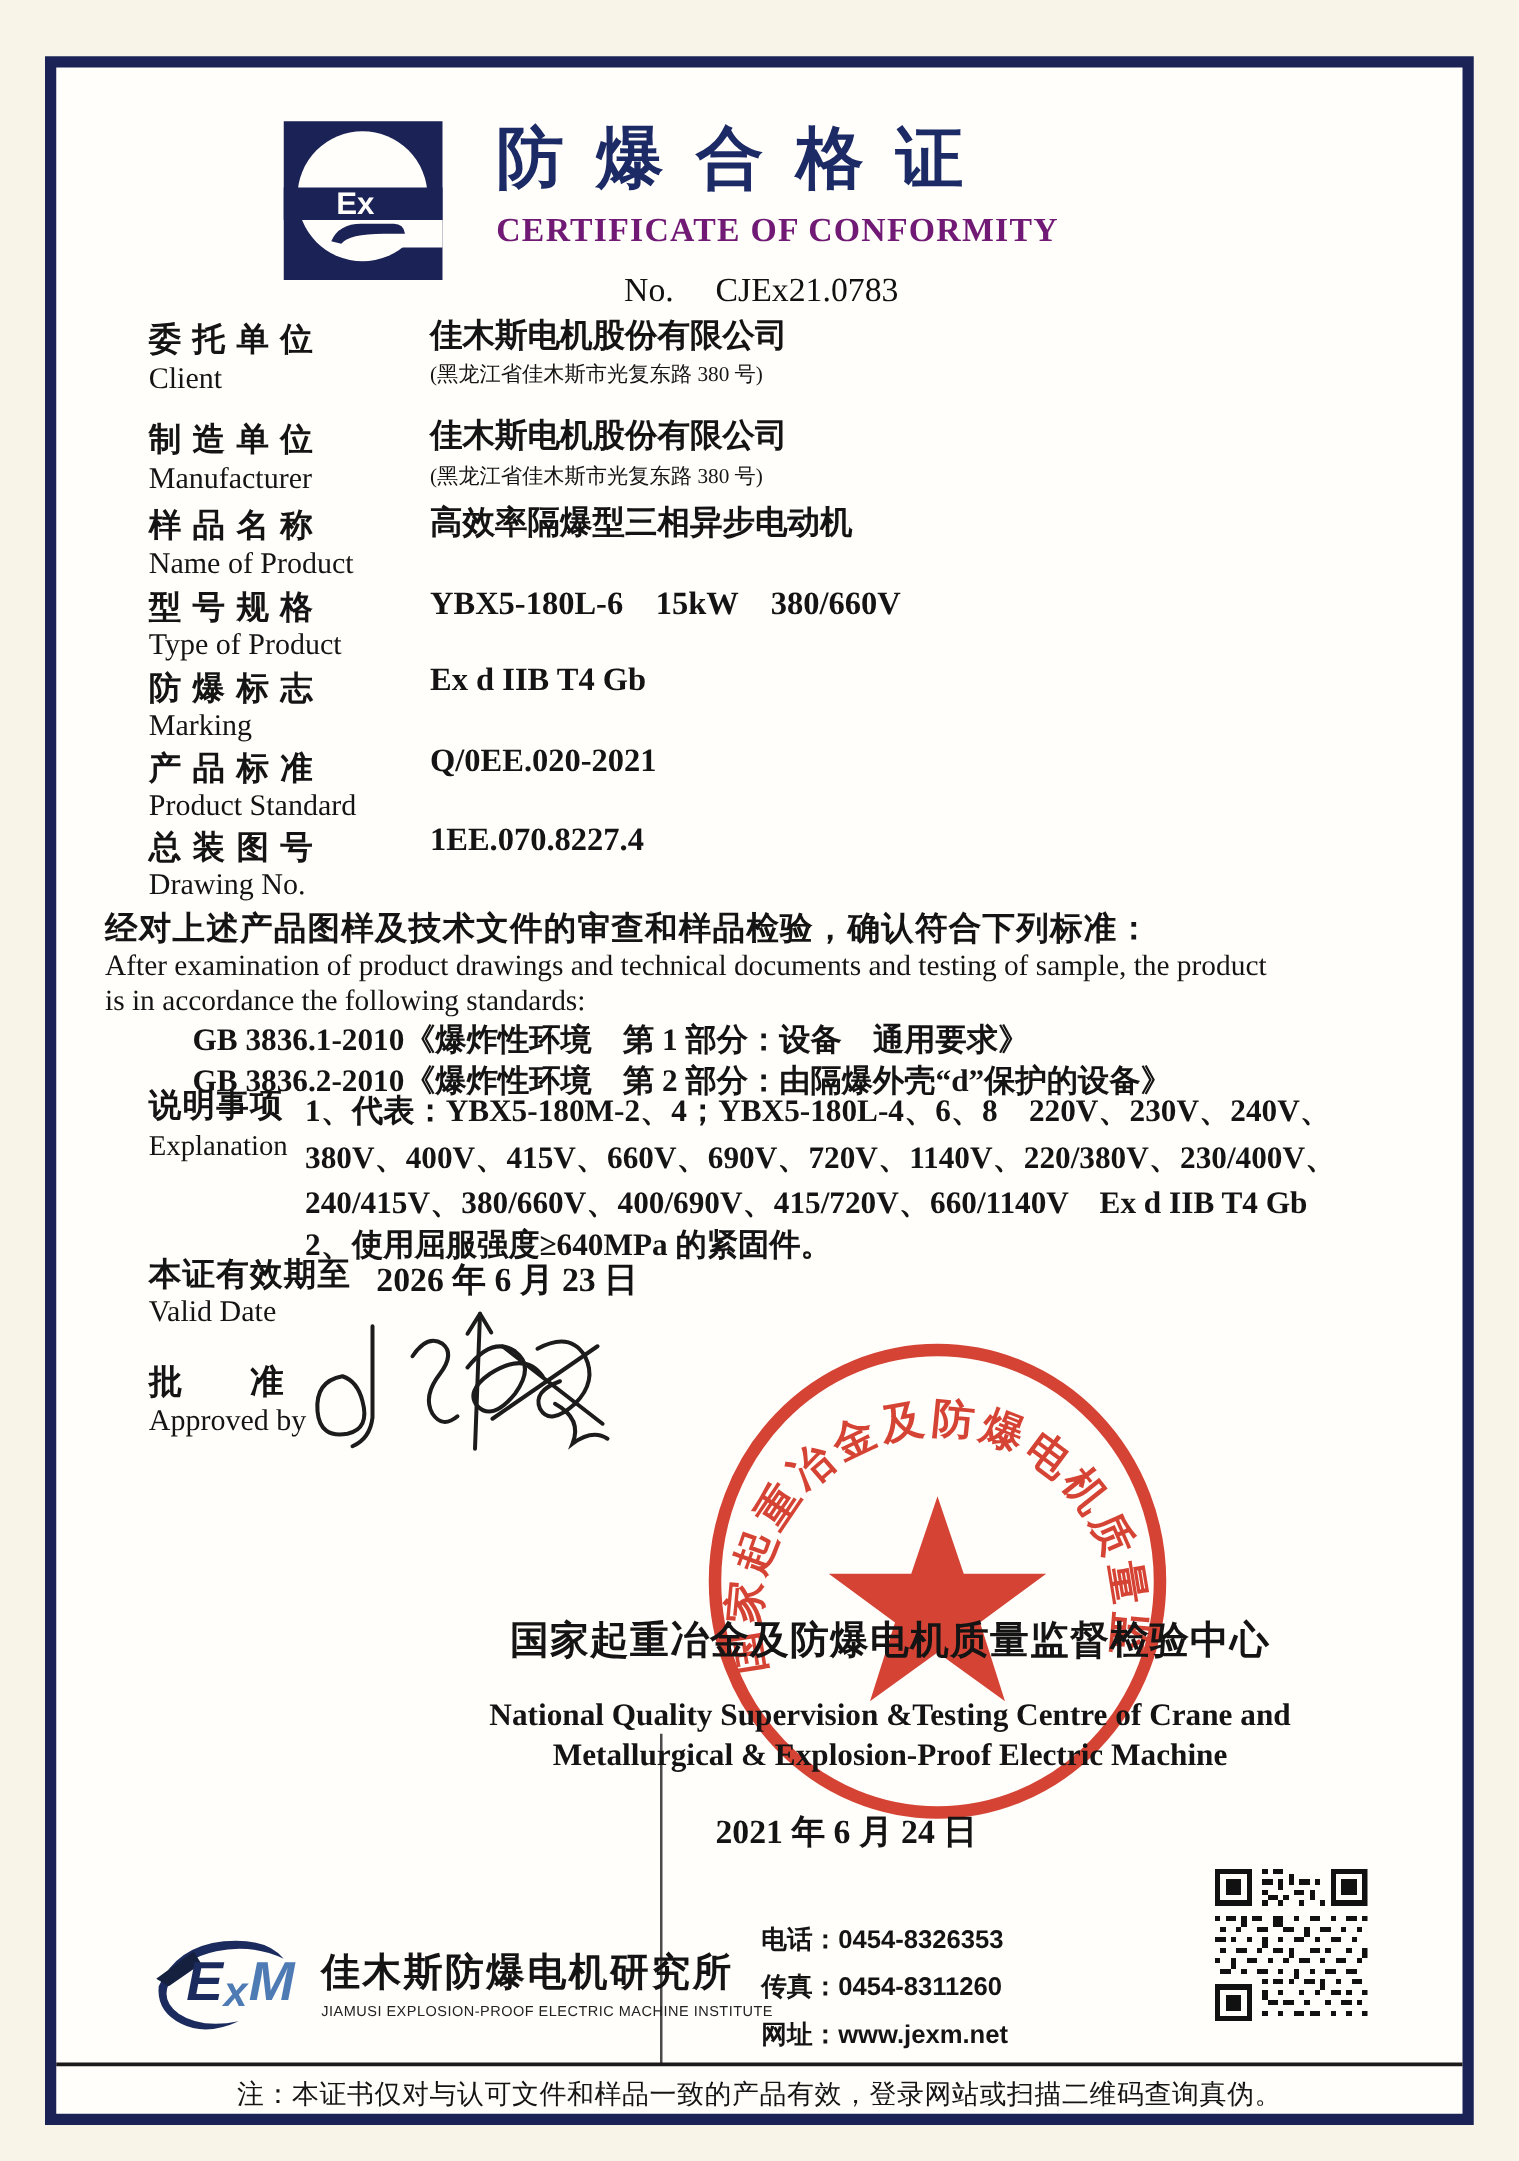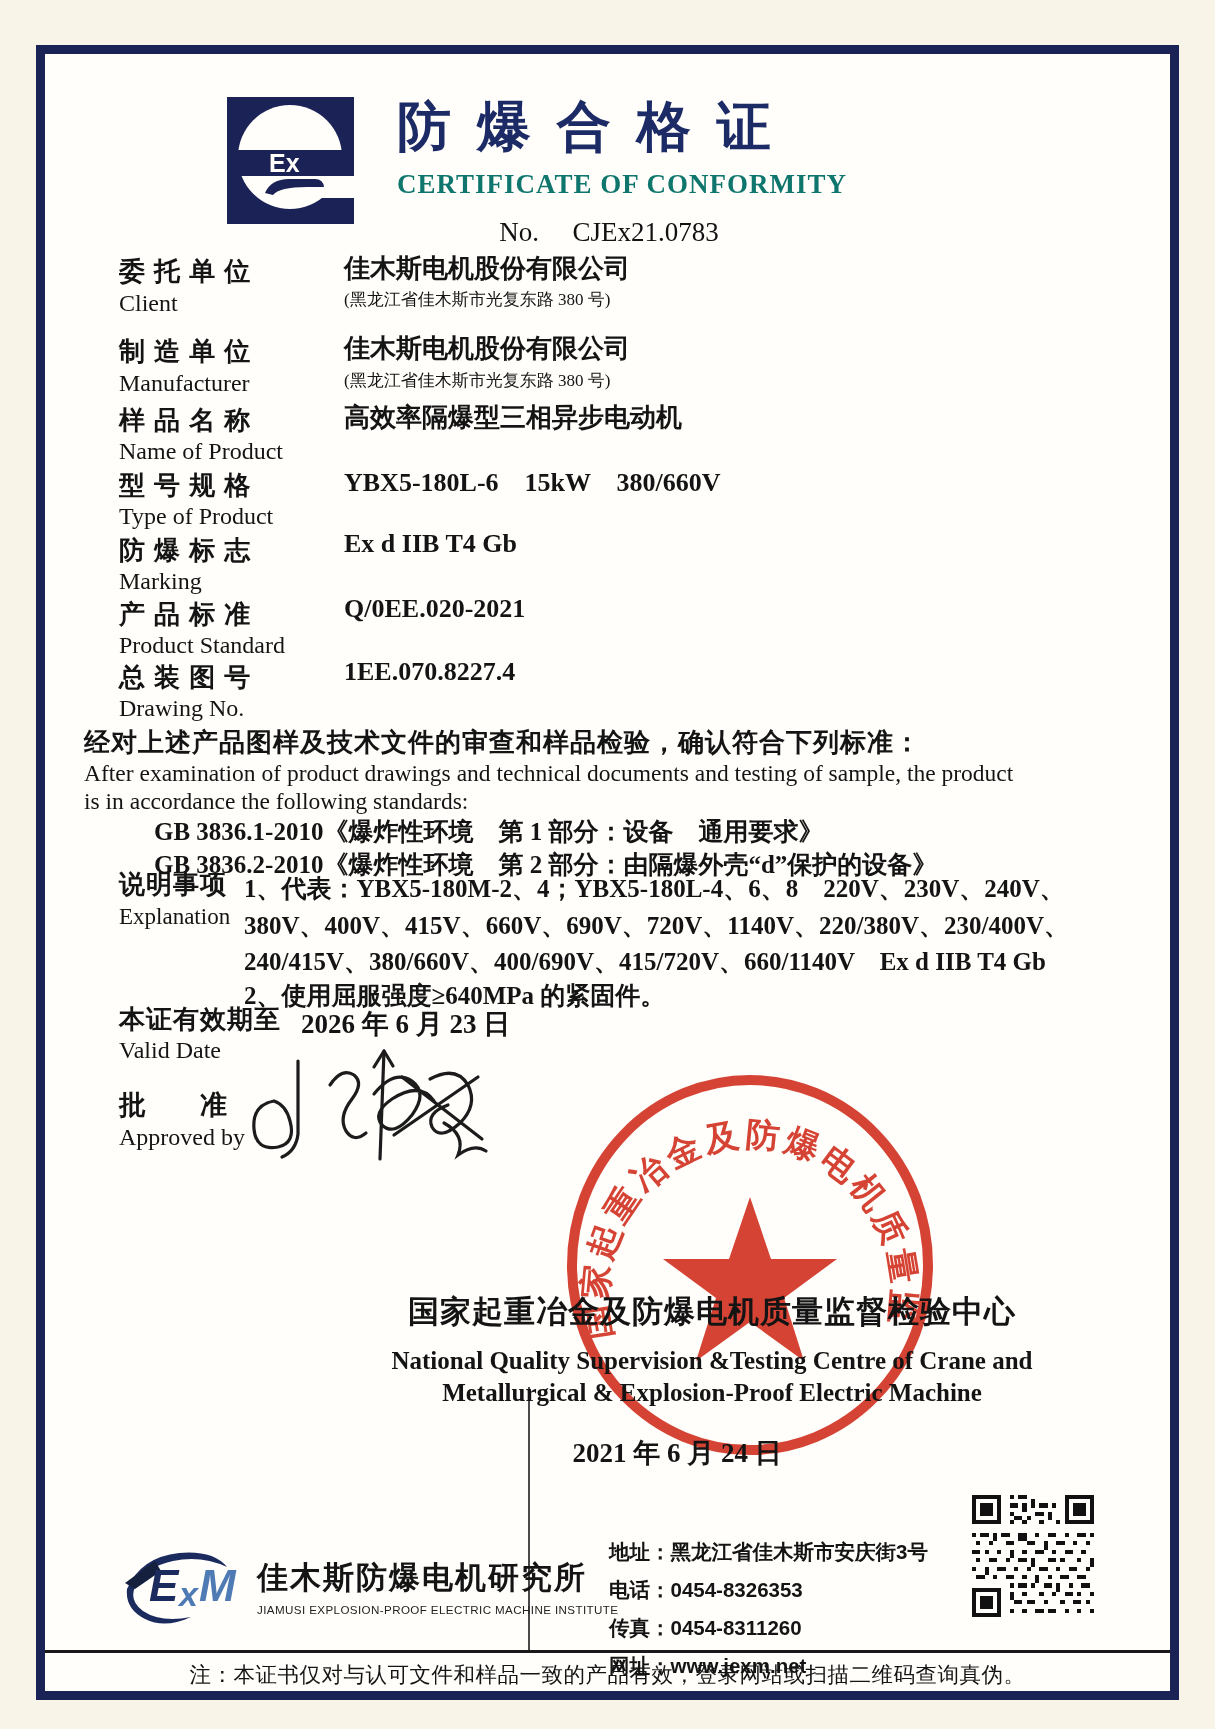--- a/index.html
+++ b/index.html
@@ -28,21 +28,21 @@
   .ex-logo svg{position:absolute;left:0;top:0;}
 
   .title-cn{
     left:388px;top:82px;width:420px;
     font-size:54px;font-weight:bold;color:#1c2a66;
     letter-spacing:0.48em;white-space:nowrap;
     font-family:"Liberation Sans",sans-serif;
   }
   .title-en{
     left:388px;top:160px;width:420px;text-align:center;
-    font-size:27px;font-weight:bold;color:#0f766e;
+    font-size:27px;font-weight:bold;color:#701a75;
     font-family:"Liberation Serif",serif;letter-spacing:1px;white-space:nowrap;
   }
   .cert-no{
     left:430px;top:208px;width:340px;text-align:center;
     font-size:27px;color:#111;
     font-family:"Liberation Serif",serif;word-spacing:10px;
   }
 
   
   .flabel-cn{font-size:26px;font-weight:bold;letter-spacing:0.35em;white-space:nowrap;}
@@ -55,21 +55,21 @@
   .stmt-en{left:75px;font-size:23.5px;font-family:"Liberation Serif",serif;white-space:nowrap;}
   .std-line{left:145px;font-size:25px;font-weight:bold;white-space:nowrap;font-family:"Liberation Serif","Liberation Sans",serif;}
 
   .expl-line{left:235px;font-size:25px;font-weight:bold;white-space:nowrap;font-family:"Liberation Serif","Liberation Sans",serif;}
 
   .valid-val{left:292px;top:997px;font-size:27px;font-weight:bold;font-family:"Liberation Serif","Liberation Sans",serif;white-space:nowrap;}
 
   
   .issuer{left:378px;top:1282px;width:650px;text-align:center;z-index:3;}
   .issuer .cn{font-size:31px;font-weight:bold;letter-spacing:1px;white-space:nowrap;}
-  .issuer .en{font-size:25px;font-weight:bold;font-family:"Liberation Serif",serif;line-height:32px;margin-top:12px;white-space:nowrap;}
+  .issuer .en{font-size:25px;font-weight:bold;font-family:"Liberation Serif",serif;line-height:32px;margin-top:24px;white-space:nowrap;}
   .issuer .date{font-size:27px;font-weight:bold;margin-top:26px;transform:translateX(-35px);font-family:"Liberation Serif","Liberation Sans",serif;}
 
   
   .stamp{left:552px;top:1060px;width:378px;height:392px;z-index:2;mix-blend-mode:multiply;opacity:.92;}
 
   
   .sig{left:225px;top:1030px;width:270px;height:140px;z-index:1;}
 
   
   .footer-divider{left:519px;top:1378px;width:2px;height:264px;background:#4a4a4a;}
@@ -203,21 +203,20 @@
       <span style="position:absolute;left:58px;top:26px;font-size:34px;font-weight:bold;font-style:italic;color:#4f7bb5;font-family:'Liberation Sans',sans-serif;">x</span>
       <span style="position:absolute;left:78px;top:12px;font-size:44px;font-weight:bold;font-style:italic;color:#4f7bb5;font-family:'Liberation Sans',sans-serif;">M</span>
     </div>
     <div class="inst">
       <div class="cn">佳木斯防爆电机研究所</div>
       <div class="en">JIAMUSI EXPLOSION-PROOF ELECTRIC MACHINE INSTITUTE</div>
     </div>
   </div>
 
   <div class="abs contact" style="left:564px;top:1479px;">
-    <div class="row"><span>地址：</span><span>黑龙江省佳木斯市安庆街3号</span></div>
     <div class="row"><span>电话：</span><span>0454-8326353</span></div>
     <div class="row"><span>传真：</span><span>0454-8311260</span></div>
     <div class="row"><span>网址：</span><span>www.jexm.net</span></div>
   </div>
 
   <svg class="abs qr" style="left:927px;top:1441px;" viewBox="0 0 29 29" shape-rendering="crispEdges">
     <rect width="29" height="29" fill="#fffefa"></rect>
     <g fill="#111">
       <rect x="0" y="0" width="7" height="7"></rect>
         <rect x="22" y="0" width="7" height="7"></rect>

